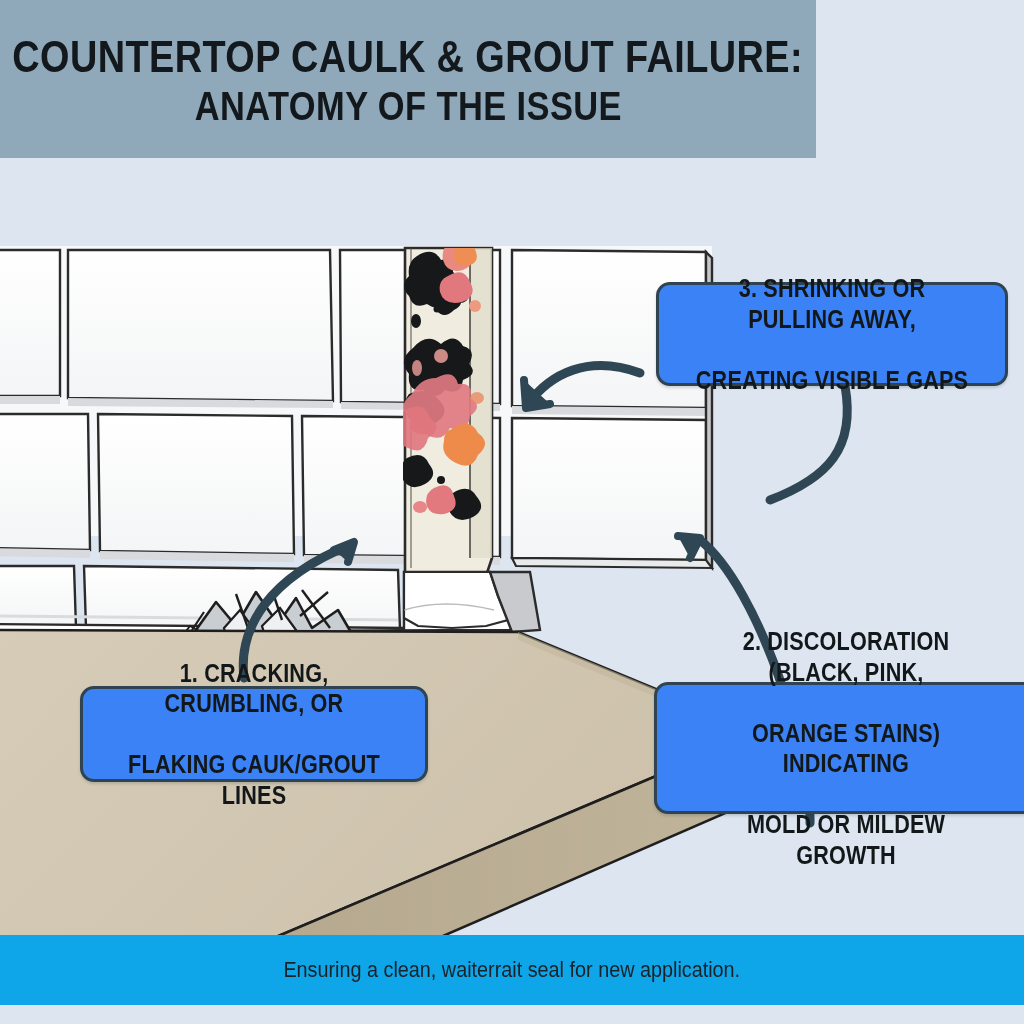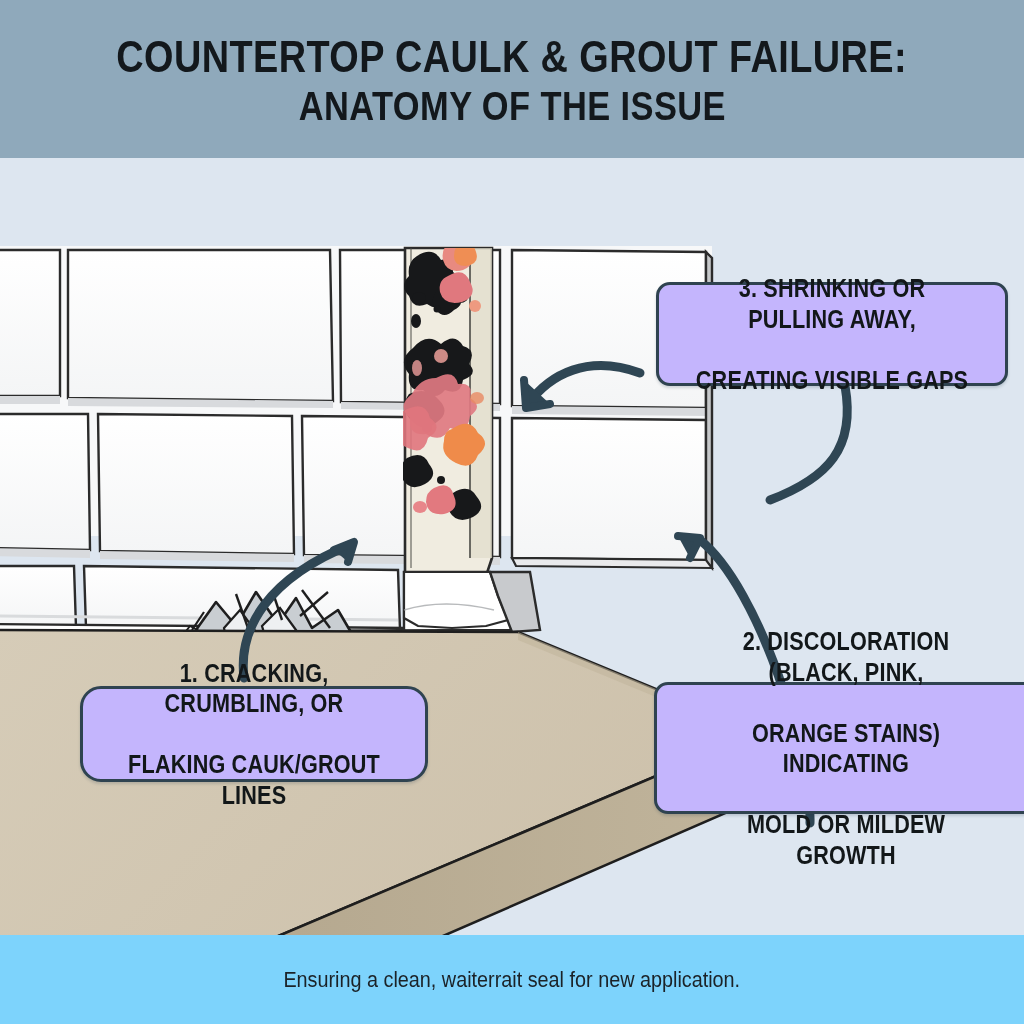--- a/index.html
+++ b/index.html
@@ -5,78 +5,78 @@
   html,body{margin:0;padding:0;}
   body{
     width:1024px;height:1024px;overflow:hidden;
     font-family:"Liberation Sans", sans-serif;
     background:#dde6f0;
   }
   .stage{position:relative;width:1024px;height:1024px;overflow:hidden;background:#dde6f0;}
 
   
   .header{
-    position:absolute;left:0;top:0;width:1024px;height:158px;
+    position:absolute;left:0;top:0;width:816px;height:158px;
     background:#8fa9bb;
     display:flex;flex-direction:column;align-items:center;justify-content:center;
     box-sizing:border-box;padding-top:4px;
   }
   .title-line{
     color:#13181c;
     font-family:"Liberation Sans Narrow","Liberation Sans",sans-serif;
     font-weight:700;
     letter-spacing:0.5px;
     line-height:1.02;
     text-align:center;
     transform:scaleX(0.86);
     white-space:nowrap;
   }
   .title-1{font-size:44px;}
   .title-2{font-size:40px;margin-top:6px;}
 
   
   .footer{
-    position:absolute;left:0;top:935px;width:1024px;height:89px;
-    background:#7dd3fc;
+    position:absolute;left:0;top:935px;width:1024px;height:70px;
+    background:#0ea5e9;
     display:flex;align-items:center;justify-content:center;
   }
   .footer-text{
     color:#1b2227;font-size:22px;
     font-family:"Liberation Sans Narrow","Liberation Sans",sans-serif;
     transform:scaleX(0.9);
     white-space:nowrap;
   }
 
   
   .illus{position:absolute;left:0;top:158px;width:1024px;height:777px;}
   .illus svg{display:block;width:1024px;height:777px;}
 
   
   .callout{
     position:absolute;
-    background:#c4b5fd;
+    background:#3b82f6;
     border:3px solid #2f4350;
     border-radius:14px;
     box-sizing:border-box;
     display:flex;align-items:center;justify-content:center;
     text-align:center;
     padding:10px 14px;
     box-shadow:0 2px 3px rgba(30,50,65,.18);
   }
   .callout span{
     color:#121719;
     font-family:"Liberation Sans Narrow","Liberation Sans",sans-serif;
     font-weight:700;
     font-size:25px;
     line-height:1.22;
     letter-spacing:0.2px;
     transform:scaleX(0.93);
     display:block;
   }
-  #callout-1{left:80px;top:686px;width:348px;height:96px;border-radius:21px;}
+  #callout-1{left:80px;top:686px;width:348px;height:96px;}
   #callout-2{left:654px;top:682px;width:384px;height:132px;}
   #callout-3{left:656px;top:282px;width:352px;height:104px;}
 </style>
 </head>
 <body>
 
 <div class="stage">
 
   <div class="header">
     <div class="title-line title-1">COUNTERTOP CAULK &amp; GROUT FAILURE:</div>

